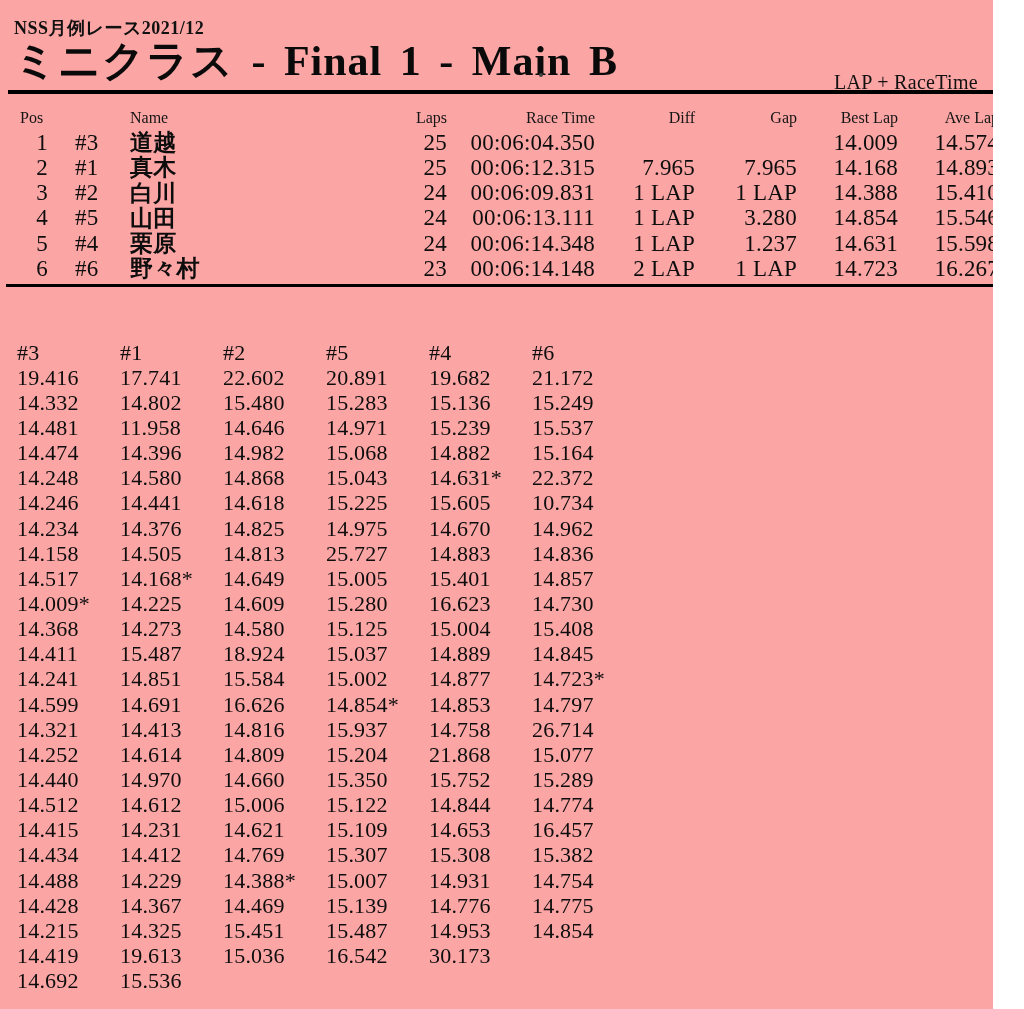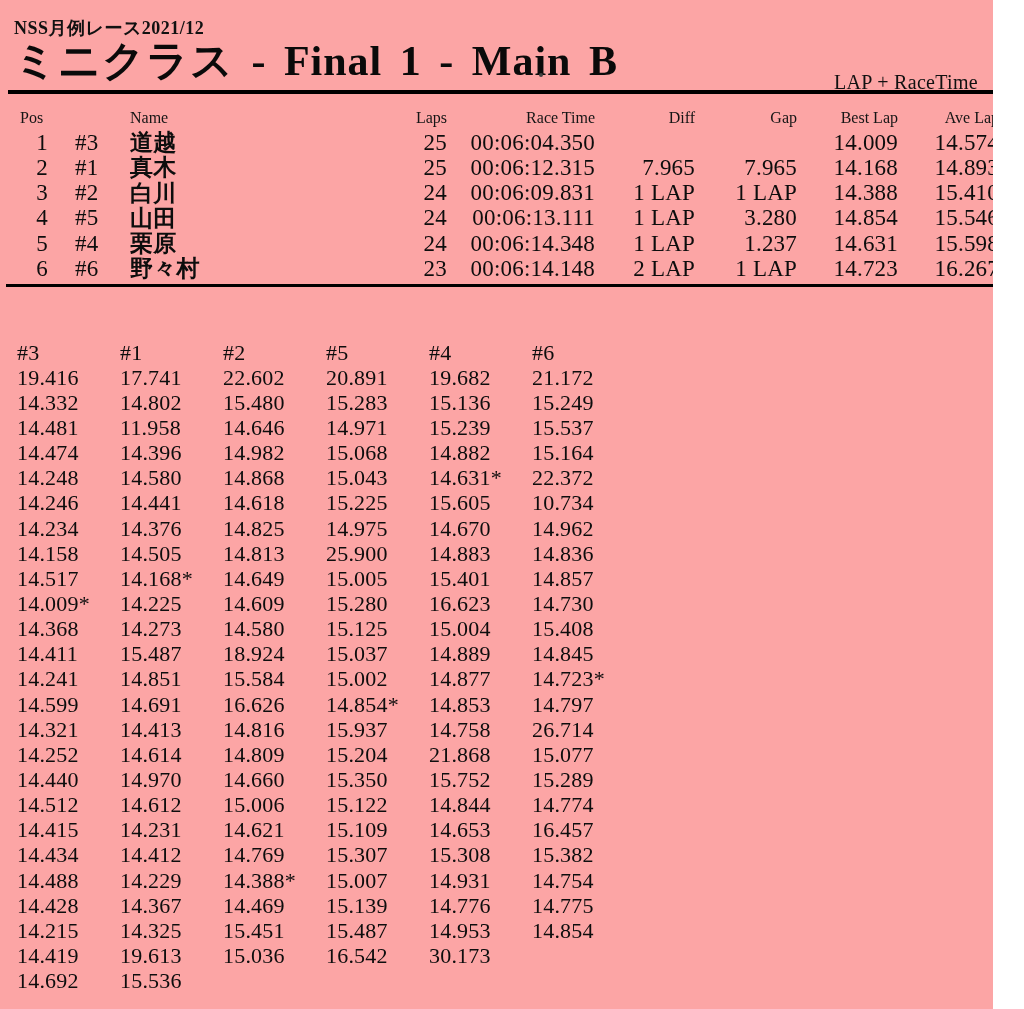--- a/index.html
+++ b/index.html
@@ -181,21 +181,21 @@
       <div>10.734</div>
       <div>14.234</div>
       <div>14.376</div>
       <div>14.825</div>
       <div>14.975</div>
       <div>14.670</div>
       <div>14.962</div>
       <div>14.158</div>
       <div>14.505</div>
       <div>14.813</div>
-      <div>25.900</div>
+      <div>25.727</div>
       <div>14.883</div>
       <div>14.836</div>
       <div>14.517</div>
       <div>14.168*</div>
       <div>14.649</div>
       <div>15.005</div>
       <div>15.401</div>
       <div>14.857</div>
       <div>14.009*</div>
       <div>14.225</div>

